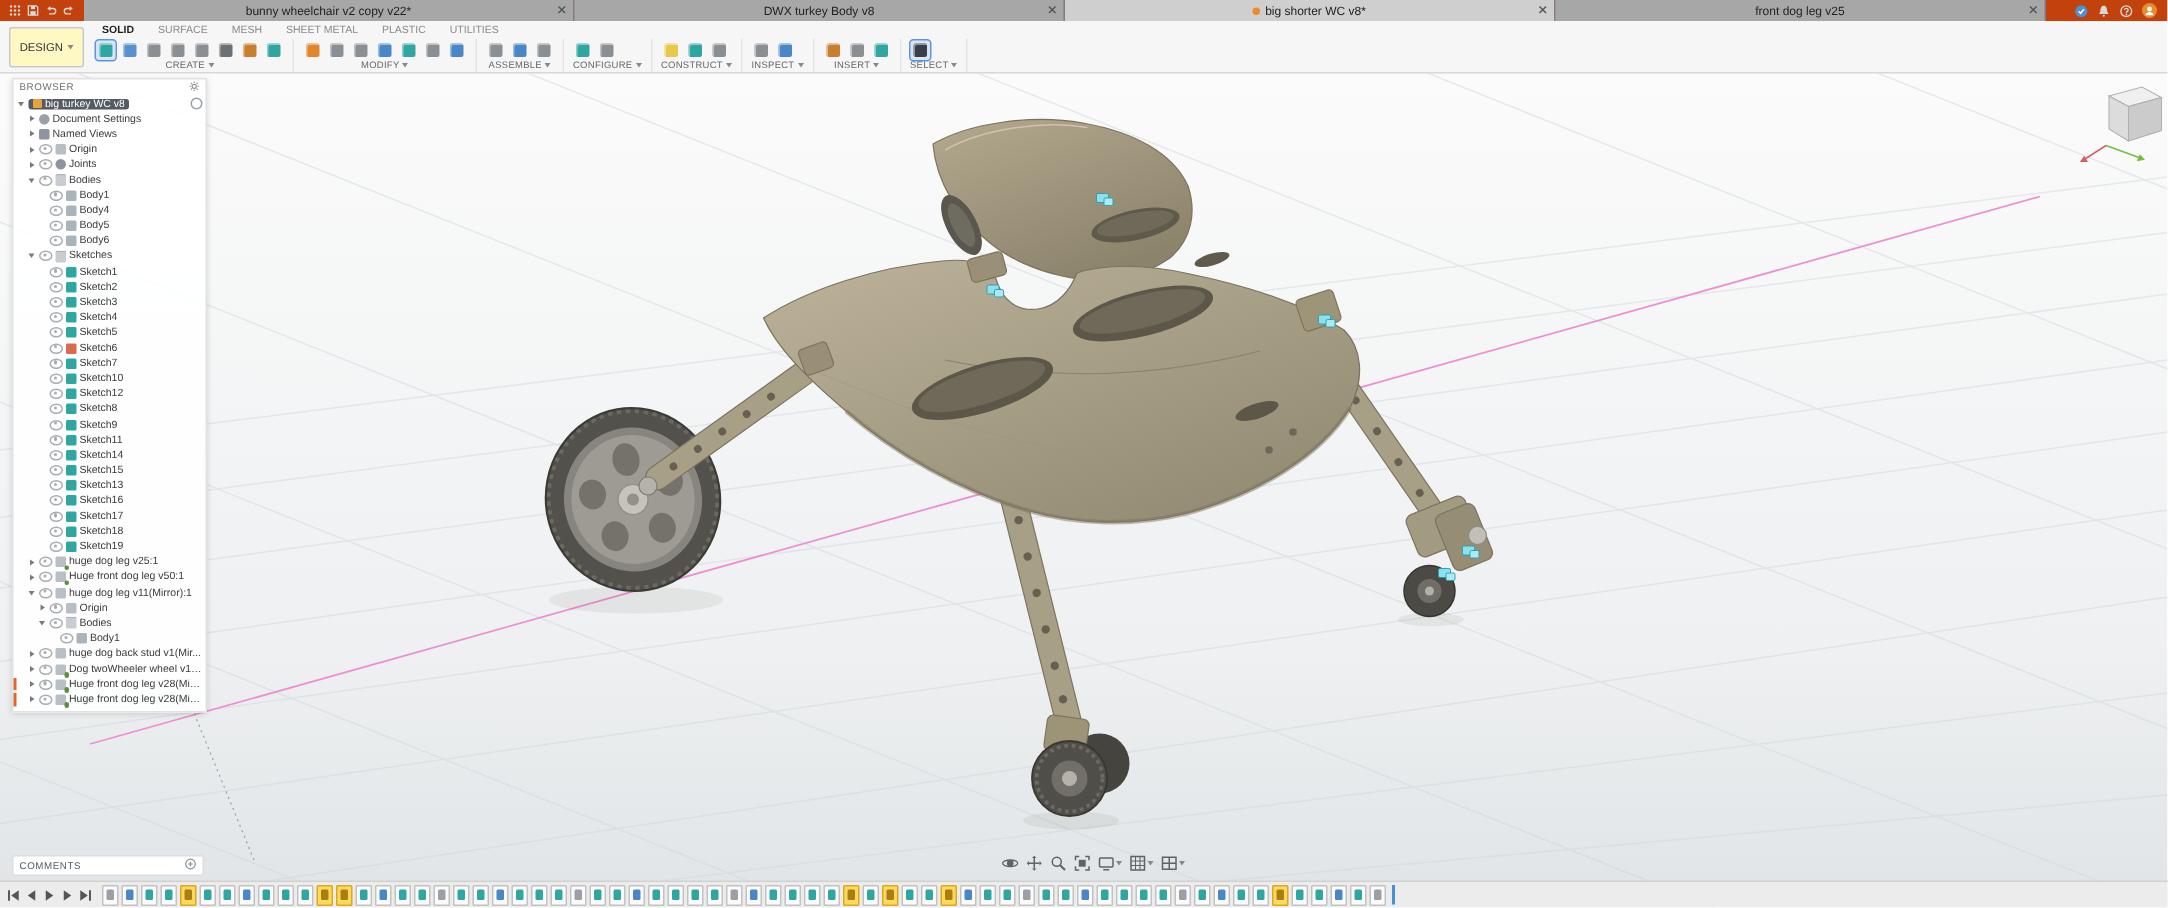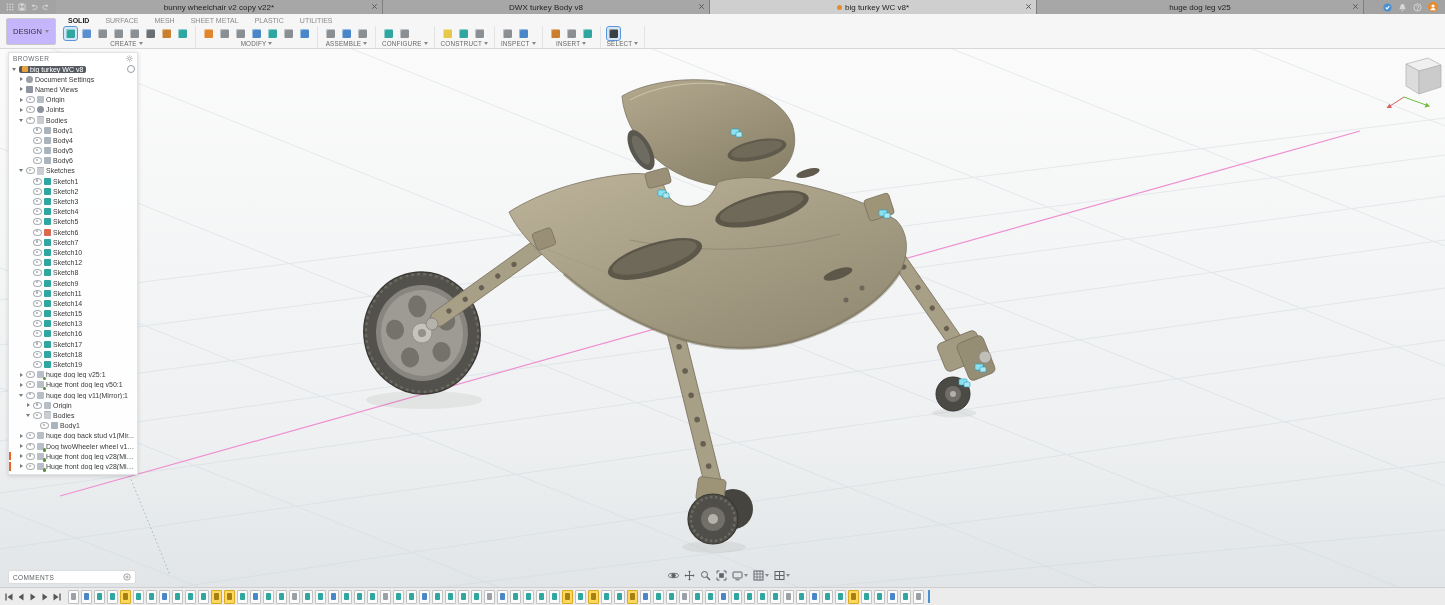--- a/index.html
+++ b/index.html
@@ -1,37 +1,37 @@
 <!DOCTYPE html>
 <html><head>
 <meta charset="utf-8">
 <style>
   html,body{margin:0;padding:0;}
   body{width:1445px;height:605px;position:relative;overflow:hidden;background:#fff;
        font-family:"Liberation Sans","DejaVu Sans",sans-serif;-webkit-font-smoothing:antialiased;}
 
   
-  #titlebar{position:absolute;left:0;top:0;width:1445px;height:14px;background:#a3a3a3;
+  #titlebar{position:absolute;left:0;top:0;width:1445px;height:14px;background:#c2410c;
             display:flex;align-items:stretch;z-index:30;}
   .tb-left{display:flex;align-items:center;gap:4px;padding:0 6px;}
   .tb-icon{display:flex;align-items:center;}
   .tab-strip{flex:1;display:flex;min-width:0;}
   .tab{flex:1 1 0;max-width:300px;min-width:0;display:flex;align-items:center;justify-content:center;
        gap:3px;position:relative;background:#a7a7a7;border-right:1px solid #7f7f7f;
        font-size:8px;color:#222;padding:0 13px;cursor:default;}
   .tab.active{background:#cfcfcf;}
   .tab-label{overflow:hidden;white-space:nowrap;text-overflow:ellipsis;}
   .tab-dot{width:5px;height:5px;border-radius:50%;background:#e98a2b;flex:none;}
   .tab-close{position:absolute;right:3px;top:3px;width:8px;height:8px;display:flex;}
   .tb-right{display:flex;align-items:center;gap:6px;padding:0 7px;}
 
   
   #ribbon{position:absolute;top:14px;left:0;width:1445px;height:34px;background:#f6f6f6;
           border-bottom:1px solid #d8d8d8;z-index:30;}
-  .design-btn{position:absolute;left:6px;top:4px;width:48px;height:25px;background:#c4b5fd;
+  .design-btn{position:absolute;left:6px;top:4px;width:48px;height:25px;background:#fef9c3;
               border:1px solid #c9c9c9;border-radius:2px;display:flex;align-items:center;
               justify-content:center;gap:3px;font-size:7.5px;color:#333;cursor:default;}
   .caret{width:0;height:0;border-left:2.5px solid transparent;border-right:2.5px solid transparent;
          border-top:3px solid #888;}
   .rtabs{position:absolute;left:60px;top:1px;height:11px;display:flex;}
   .rtab{font-size:7px;color:#8a8a8a;padding:0 8px;display:flex;align-items:center;cursor:default;}
   .rtab.active{color:#1e1e1e;font-weight:bold;}
   .rgroups{position:absolute;left:58px;top:12px;height:22px;display:flex;align-items:stretch;}
   .rgroup{display:flex;flex-direction:column;justify-content:space-between;
           padding:1px 6px;border-right:1px solid #e3e3e3;}
@@ -364,29 +364,29 @@
       <div class="tab">
         <span class="tab-label">DWX turkey Body v8</span>
         <span class="tab-close">
           <svg viewBox="0 0 8 8" width="7" height="7">
             <path d="M1.5 1.5 L6.5 6.5 M6.5 1.5 L1.5 6.5" stroke="#555" stroke-width="1.1"></path>
           </svg>
         </span>
       </div>
       <div class="tab active">
         <span class="tab-dot"></span>
-        <span class="tab-label">big turkey WC v8*</span>
+        <span class="tab-label">big shorter WC v8*</span>
         <span class="tab-close">
           <svg viewBox="0 0 8 8" width="7" height="7">
             <path d="M1.5 1.5 L6.5 6.5 M6.5 1.5 L1.5 6.5" stroke="#555" stroke-width="1.1"></path>
           </svg>
         </span>
       </div>
       <div class="tab">
-        <span class="tab-label">huge dog leg v25</span>
+        <span class="tab-label">front dog leg v25</span>
         <span class="tab-close">
           <svg viewBox="0 0 8 8" width="7" height="7">
             <path d="M1.5 1.5 L6.5 6.5 M6.5 1.5 L1.5 6.5" stroke="#555" stroke-width="1.1"></path>
           </svg>
         </span>
       </div>
     </div>
   <div class="tb-right">
       <span class="tb-icon">
         <svg width="9" height="9" viewBox="0 0 10 10">

